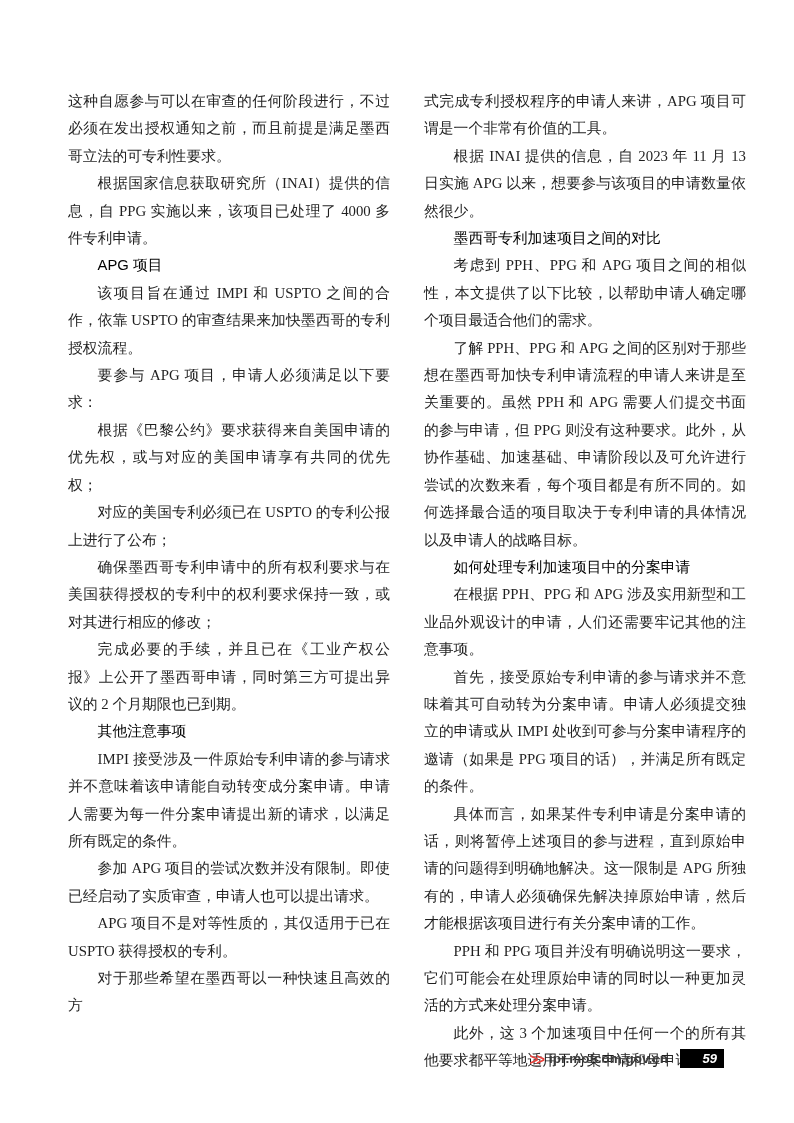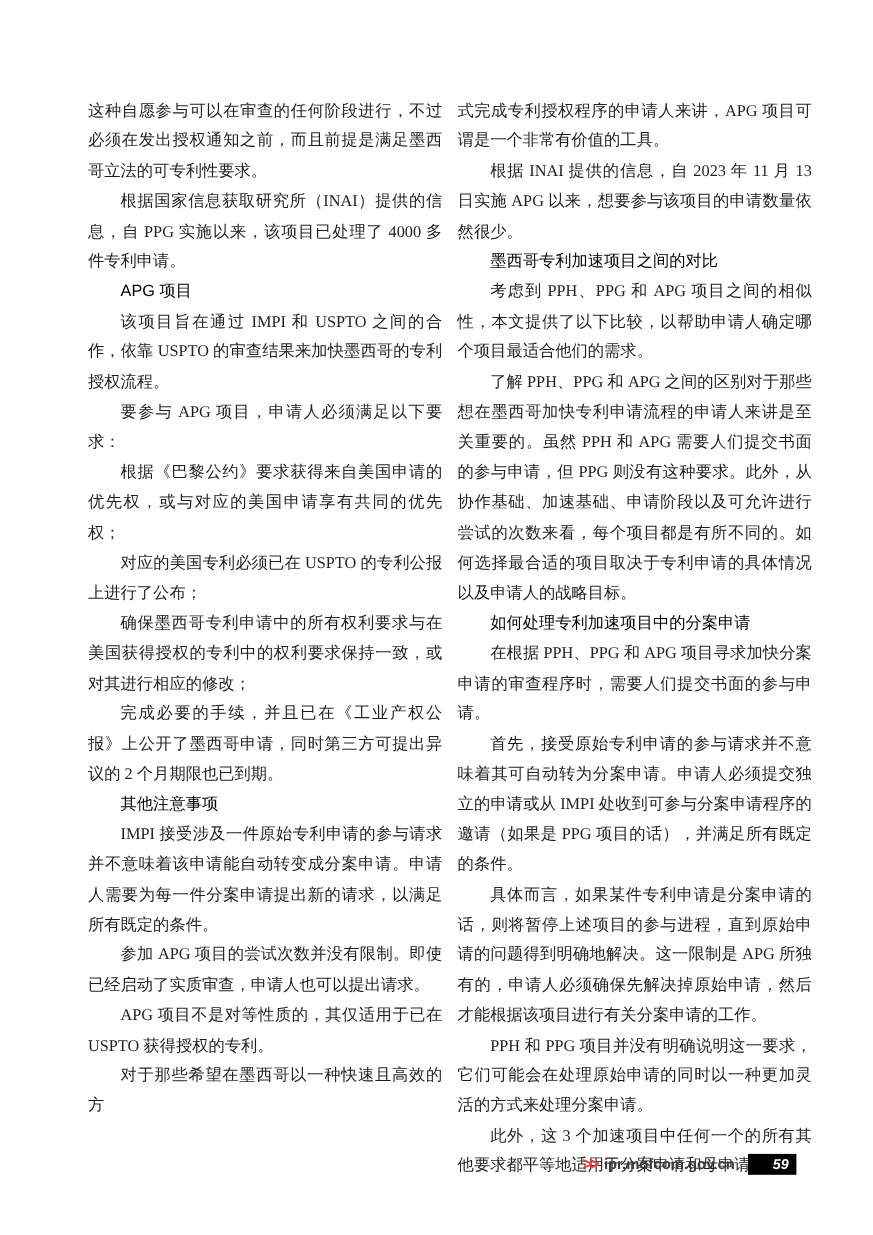--- a/index.html
+++ b/index.html
@@ -12,24 +12,23 @@
   }
   .col {
     position: absolute;
     top: 88px;
     width: 322px;
     font-family: "Liberation Serif", "DejaVu Serif", serif;
     font-size: 14.8px;
     line-height: 27.4px;
     color: #1f1f1f;
     text-align: justify;
-    margin-left: 12px;
   }
   .col-left  { left: 68px;  }
-  .col-right { left: 404px; }
+  .col-right { left: 424px; }
   .col p { margin: 0; padding: 0; }
   .col p.indent { text-indent: 2em; }
   .col p.heading {
     text-indent: 2em;
     font-family: "Liberation Sans", "DejaVu Sans", sans-serif;
     font-weight: 400;
     color: #000000;
   }
   .footer {
     position: absolute;
@@ -91,21 +90,21 @@
     <p class="indent">对于那些希望在墨西哥以一种快速且高效的方</p>
   </div>
 
   <div class="col col-right">
     <p>式完成专利授权程序的申请人来讲，APG 项目可谓是一个非常有价值的工具。</p>
     <p class="indent">根据 INAI 提供的信息，自 2023 年 11 月 13 日实施 APG 以来，想要参与该项目的申请数量依然很少。</p>
     <p class="heading">墨西哥专利加速项目之间的对比</p>
     <p class="indent">考虑到 PPH、PPG 和 APG 项目之间的相似性，本文提供了以下比较，以帮助申请人确定哪个项目最适合他们的需求。</p>
     <p class="indent">了解 PPH、PPG 和 APG 之间的区别对于那些想在墨西哥加快专利申请流程的申请人来讲是至关重要的。虽然 PPH 和 APG 需要人们提交书面的参与申请，但 PPG 则没有这种要求。此外，从协作基础、加速基础、申请阶段以及可允许进行尝试的次数来看，每个项目都是有所不同的。如何选择最合适的项目取决于专利申请的具体情况以及申请人的战略目标。</p>
     <p class="heading">如何处理专利加速项目中的分案申请</p>
-    <p class="indent">在根据 PPH、PPG 和 APG 项目寻求加快分案申请的审查程序时，需要人们提交书面的参与申请。</p>
+    <p class="indent">在根据 PPH、PPG 和 APG 涉及实用新型和工业品外观设计的申请，人们还需要牢记其他的注意事项。</p>
     <p class="indent">首先，接受原始专利申请的参与请求并不意味着其可自动转为分案申请。申请人必须提交独立的申请或从 IMPI 处收到可参与分案申请程序的邀请（如果是 PPG 项目的话），并满足所有既定的条件。</p>
     <p class="indent">具体而言，如果某件专利申请是分案申请的话，则将暂停上述项目的参与进程，直到原始申请的问题得到明确地解决。这一限制是 APG 所独有的，申请人必须确保先解决掉原始申请，然后才能根据该项目进行有关分案申请的工作。</p>
     <p class="indent">PPH 和 PPG 项目并没有明确说明这一要求，它们可能会在处理原始申请的同时以一种更加灵活的方式来处理分案申请。</p>
     <p class="indent">此外，这 3 个加速项目中任何一个的所有其他要求都平等地适用于分案申请和母申请。</p>
   </div>
 
   <div class="footer">
     <span class="chevrons" style="color: rgb(232, 66, 60);">&gt;&gt;</span>
     <span class="footer-url" style="color: rgb(60, 60, 60);">ipr.mofcom.gov.cn</span>
     <span class="page-box" style="background: rgb(0, 0, 0); color: rgb(255, 255, 255); font-style: italic;">

